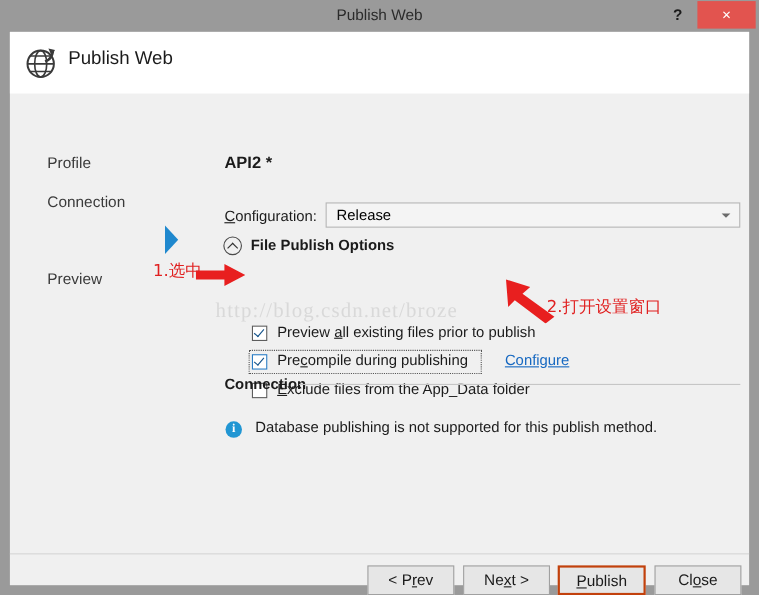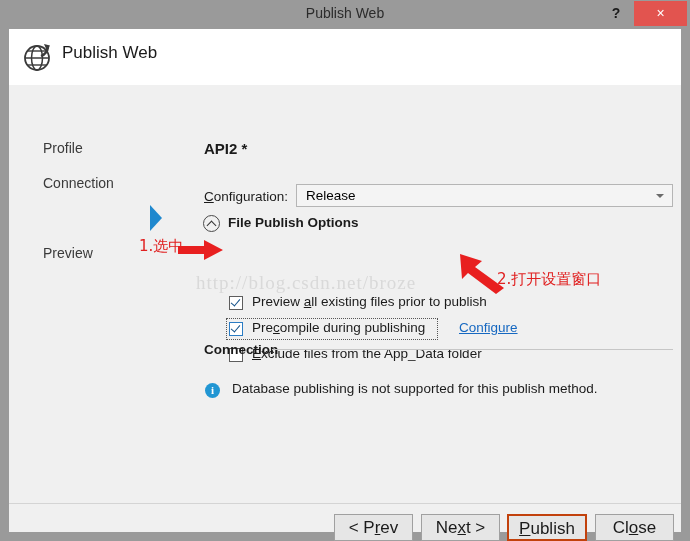--- a/index.html
+++ b/index.html
@@ -295,21 +295,21 @@
     height: 1px;
     background: #d4d4d4;
   }
   .dlg-button {
     position: absolute;
     top: 485px;
     height: 27px;
     background: #e6e6e6;
     border: 1px solid #a0a0a0;
     box-sizing: border-box;
-    font-size: 17px;
+    font-size: 14px;
     color: #1b1b1b;
     line-height: 25px;
     text-align: center;
     cursor: pointer;
   }
   .dlg-button.default {
     border: 2px solid #c2410c;
   }
   .mn { text-decoration: underline; }
 

